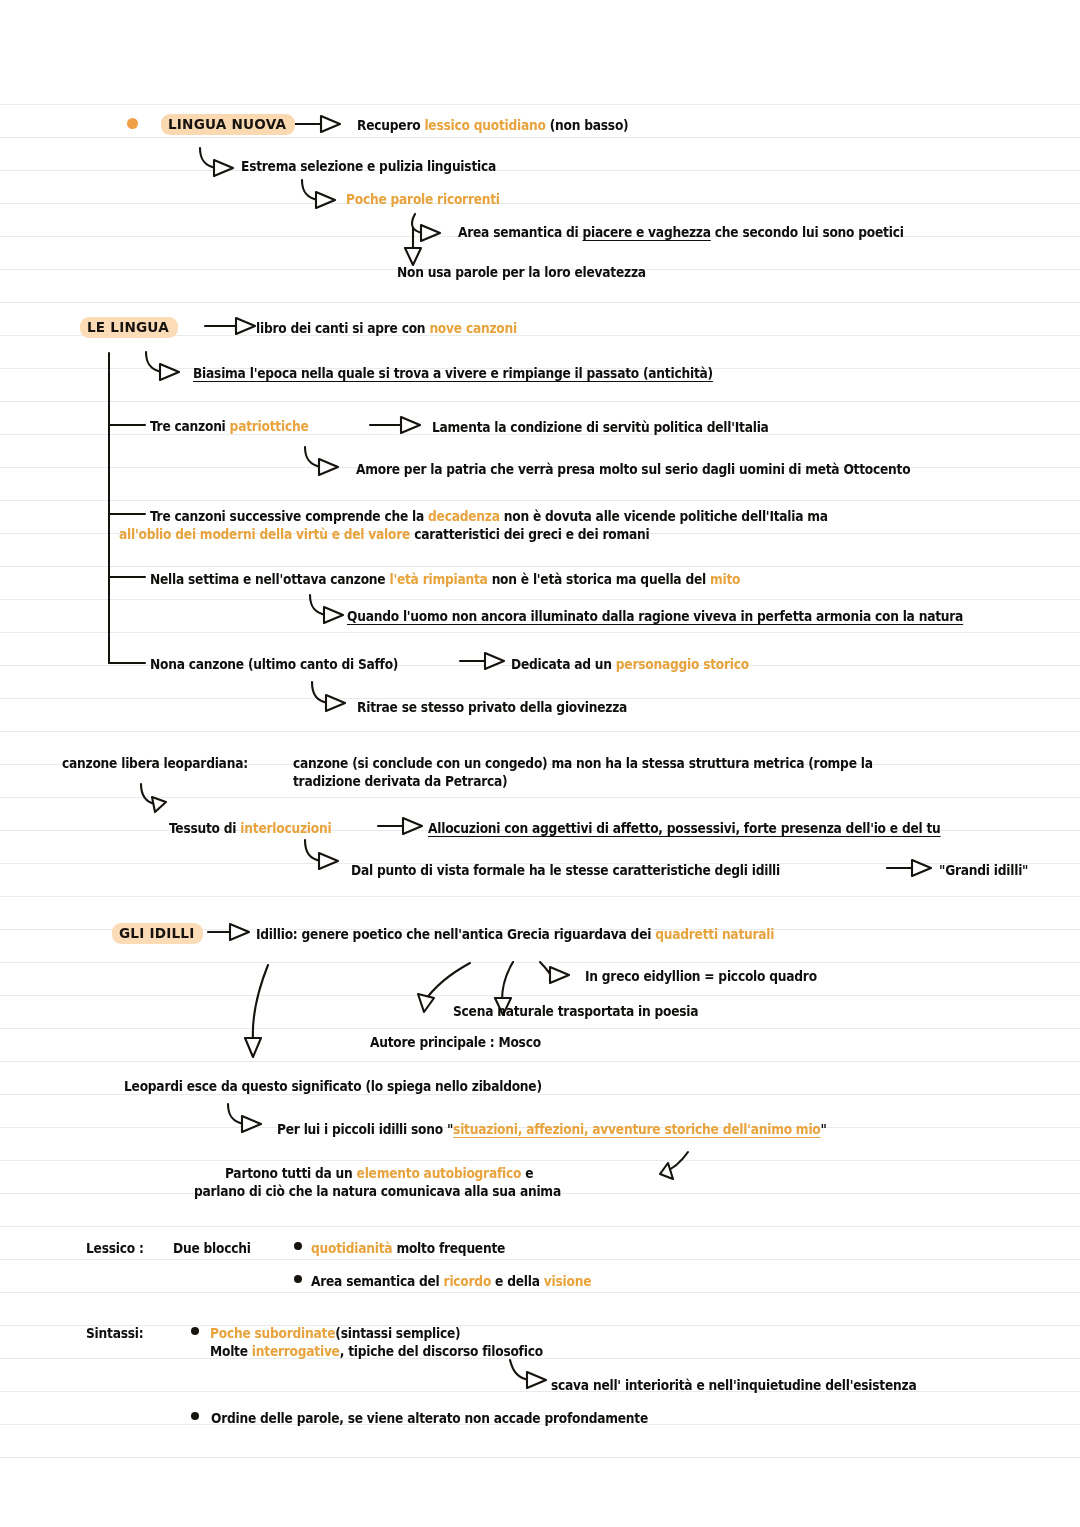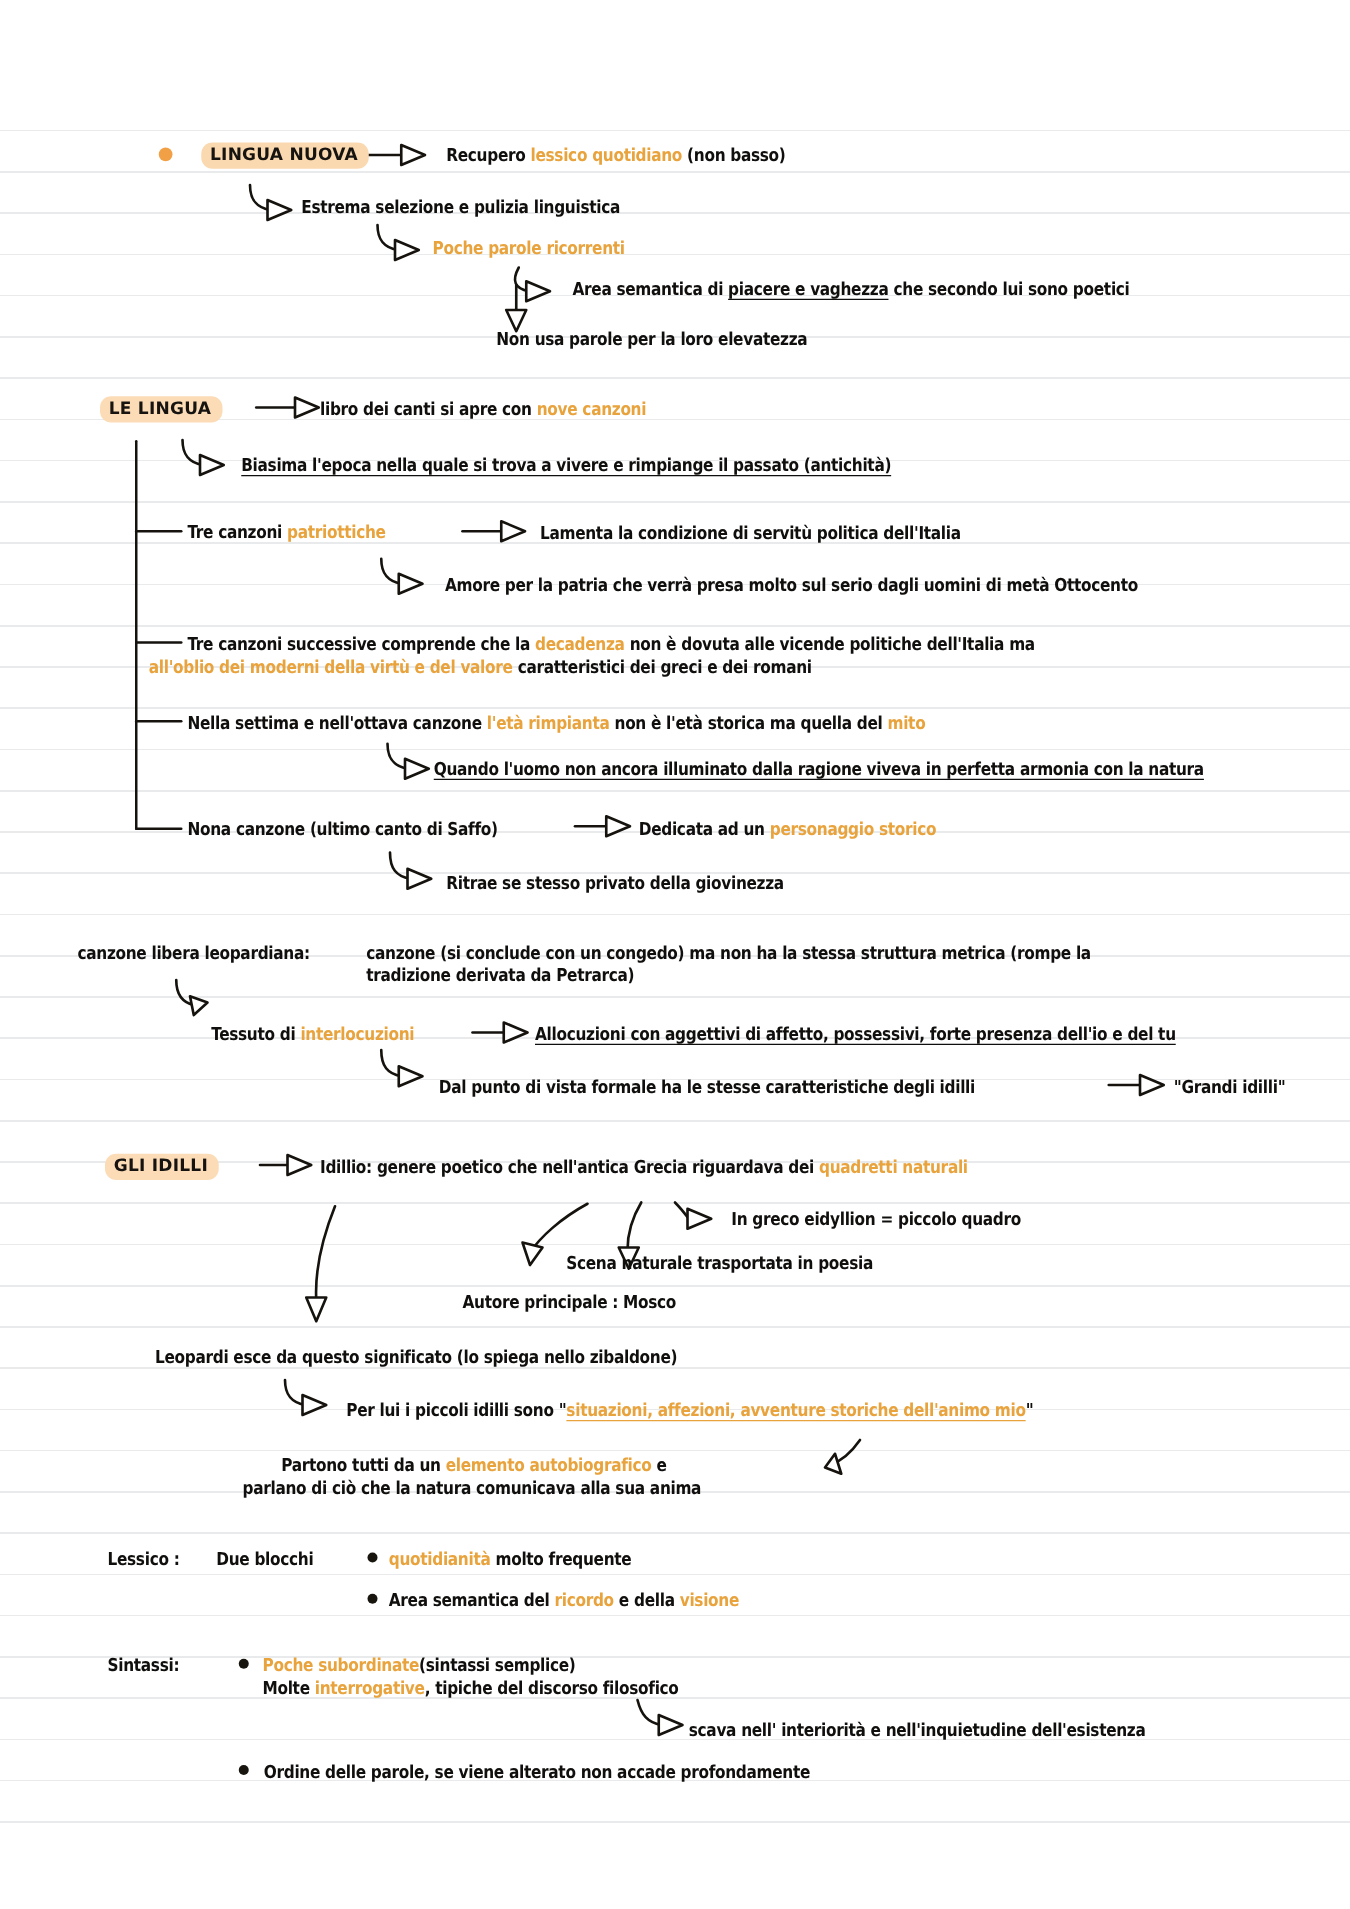--- a/index.html
+++ b/index.html
@@ -243,21 +243,21 @@
   <div class="n" style="left:293px; top:771px;">tradizione derivata da Petrarca)</div>
 
   <div class="n" style="left:169px; top:818px;">
     <span>Tessuto di </span><span class="or">interlocuzioni</span>
   </div>
   <div class="n u" style="left:428px; top:818px;">Allocuzioni con aggettivi di affetto, possessivi, forte presenza dell'io e del tu</div>
 
   <div class="n" style="left:351px; top:860px;">Dal punto di vista formale ha le stesse caratteristiche degli idilli</div>
   <div class="n" style="left:939px; top:860px;">"Grandi idilli"</div>
 
-  <div class="chip soft" style="left:84px; top:923px;text-align:center;">GLI IDILLI</div>
+  <div class="chip soft" style="left:112px; top:923px;text-align:center;">GLI IDILLI</div>
 
   <div class="n" style="left:256px; top:924px;">
     <span>Idillio: genere poetico che nell'antica Grecia riguardava dei </span><span class="or">quadretti naturali</span>
   </div>
 
   <div class="n" style="left:585px; top:966px;">In greco eidyllion = piccolo quadro</div>
 
   <div class="n" style="left:453px; top:1001px;">Scena naturale trasportata in poesia</div>
 
   <div class="n" style="left:370px; top:1032px;">Autore principale : Mosco</div>

